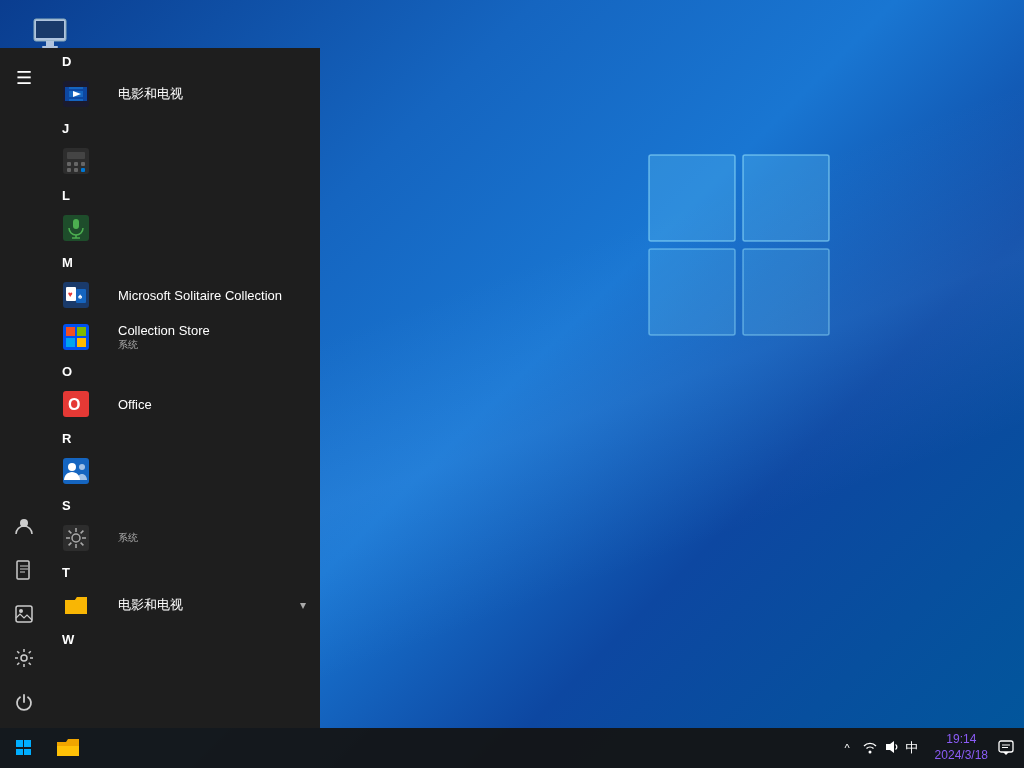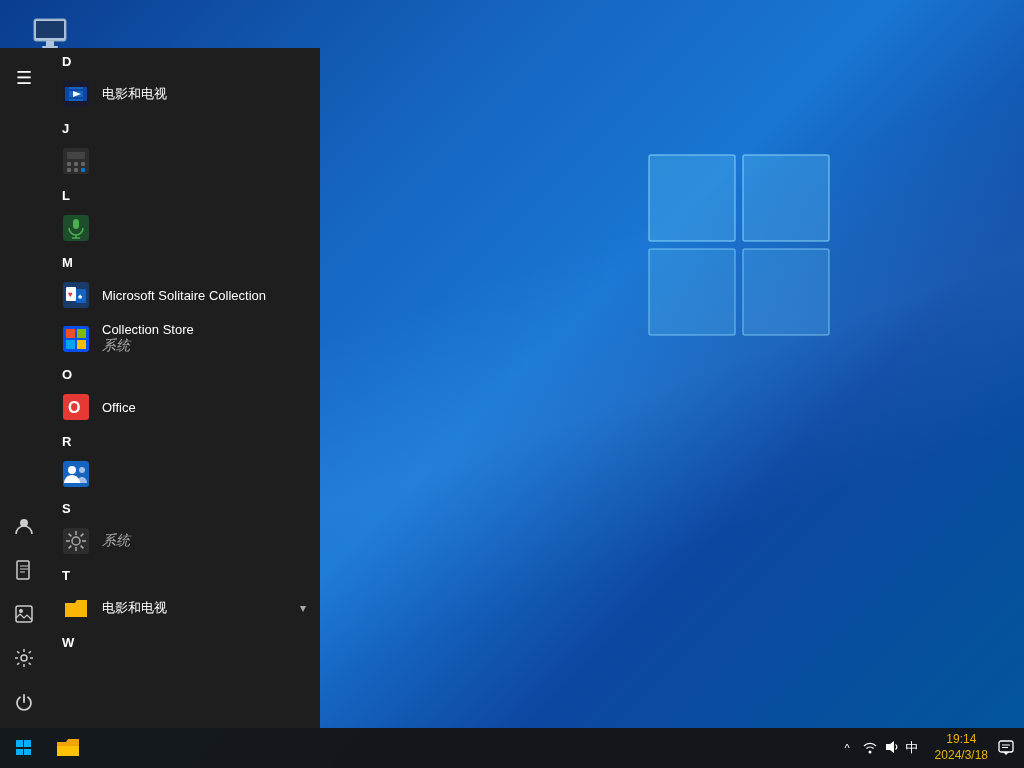--- a/index.html
+++ b/index.html
@@ -97,21 +97,21 @@
       color: white;
       font-size: 11px;
       cursor: pointer;
       padding: 4px;
     }
 
     .tray-clock {
       display: flex;
       flex-direction: column;
       align-items: center;
-      color: #eab308;
+      color: #8b5cf6;
       font-size: 12px;
       padding: 0 8px;
       cursor: pointer;
       line-height: 1.3;
     }
 
     .tray-notification {
       width: 20px;
       height: 40px;
       display: flex;
@@ -211,31 +211,31 @@
       margin-right: 12px;
       display: flex;
       align-items: center;
       justify-content: center;
       flex-shrink: 0;
       font-size: 18px;
     }
 
     .app-info {
       flex: 1;
+      margin-left: 16px;
     }
 
     .app-name {
       color: #ffffff;
       font-size: 13px;
     }
 
     .app-subtitle {
       color: #aaaaaa;
-      font-size: 14px;
-      font-style: italic;
+      font-size: 10px;
     }
 
     .app-arrow {
       color: #aaaaaa;
       font-size: 12px;
     }
 
     
     .win-start-icon {
       display: flex;

